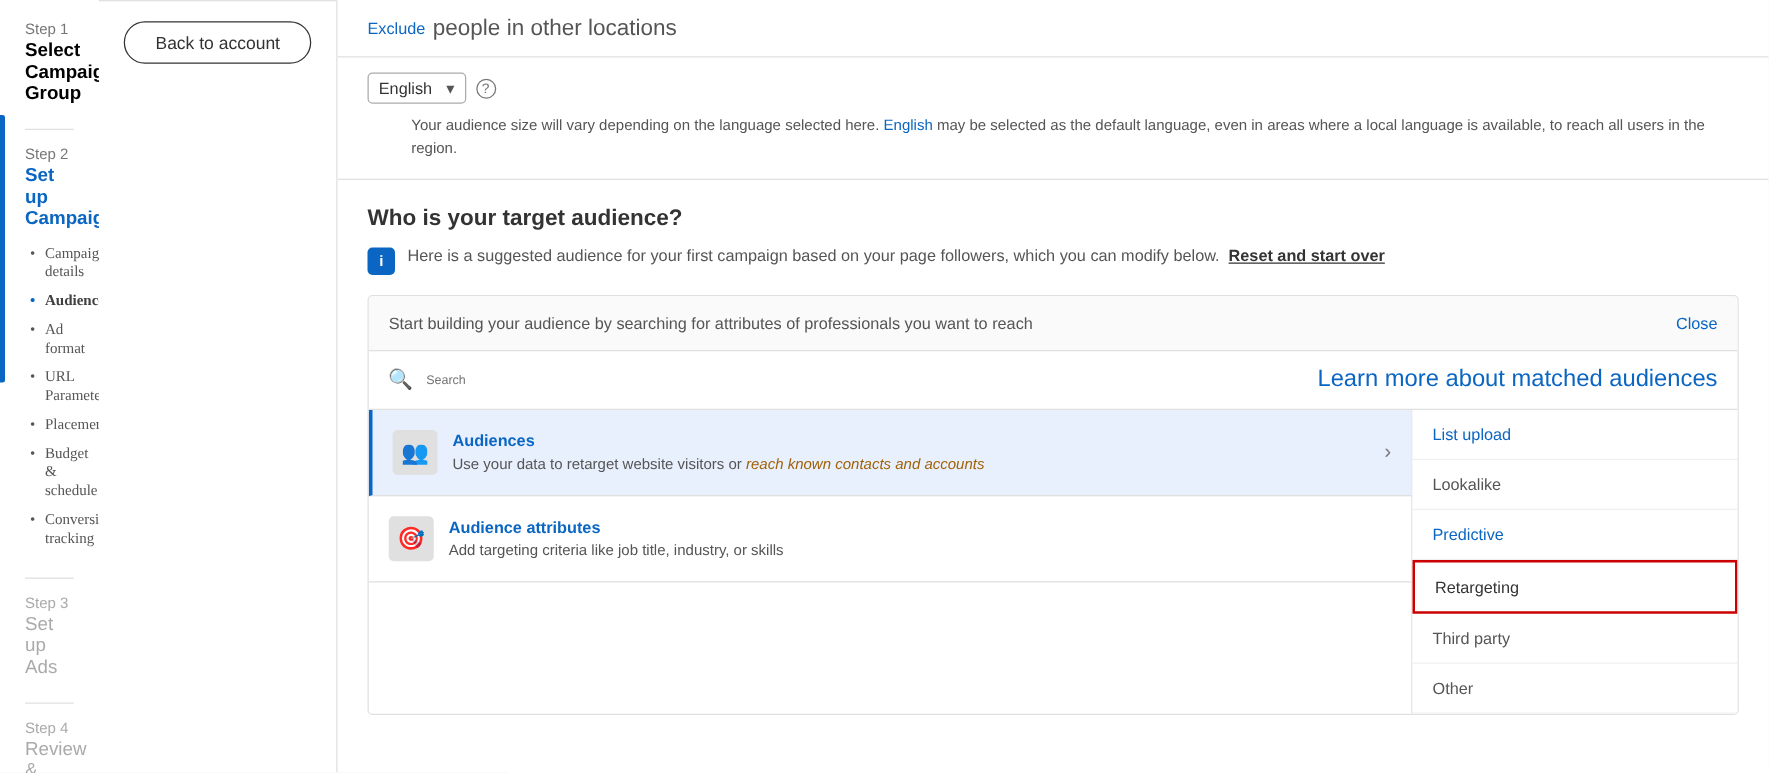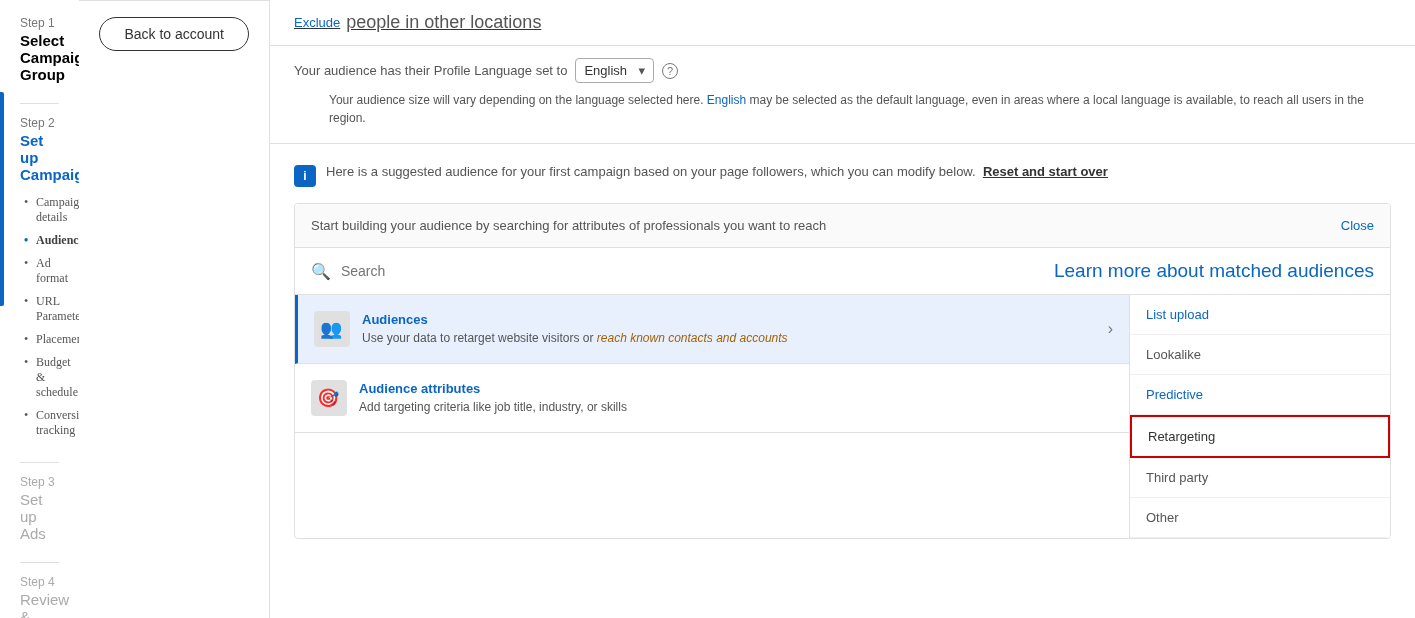--- a/index.html
+++ b/index.html
@@ -49,21 +49,20 @@
       padding: 0;
       height: 618px;
     }
 
     .top-bar {
       padding: 12px 24px;
       border-bottom: 1px solid #e0e0e0;
       display: flex;
       align-items: center;
       gap: 6px;
-      text-decoration: underline;
     }
     .exclude-link { color: #0a66c2; font-size: 13px; cursor: pointer; text-decoration: none; }
     .location-text { color: #555; font-size: 18px; }
 
     .language-section {
       padding: 12px 24px 16px;
       border-bottom: 1px solid #e0e0e0;
     }
     .language-row {
       display: flex;
@@ -155,21 +154,21 @@
       padding: 12px 16px;
       display: flex;
       align-items: center;
       gap: 10px;
       border-bottom: 1px solid #e0e0e0;
     }
     .search-icon-svg { color: #777; font-size: 16px; }
     .search-input {
       border: none;
       outline: none;
-      font-size: 14px;
+      font-size: 10px;
       color: #333;
       flex: 1;
       background: transparent;
     }
     .learn-more-link { color: #0a66c2; font-size: 19px; cursor: pointer; white-space: nowrap; }
 
     .audience-grid {
       display: flex;
       min-height: 240px;
     }
@@ -281,39 +280,39 @@
 
 <div class="main-content">
 
   <div class="top-bar">
     <a class="exclude-link">Exclude</a>
     <span class="location-text">people in other locations</span>
   </div>
 
   <div class="language-section">
     <div class="language-row">
-      <span>Your audience has their Profile Language set to</span>
       <div class="language-select-wrapper">
         <select>
           <option>English</option>
           <option>French</option>
           <option>Spanish</option>
           <option>German</option>
           <option>Chinese</option>
         </select>
         <span>▾</span>
       </div>
       <div class="help-icon">?</div>
     </div>
     <div class="language-note">
       Your audience size will vary depending on the language selected here. <span class="highlight">English</span> may be selected as the default language, even in areas where a local language is available, to reach all users in the region.
     </div>
   </div>
 
   <div class="target-section">
+    <div class="target-title">Who is your target audience?</div>
     <div class="suggested-box">
       <div class="info-icon-box">i</div>
       <span>
         <span>Here is a suggested audience for your first campaign based on your page followers, which you can modify below.</span>
         &nbsp;<span class="reset-link">Reset and start over</span>
       </span>
     </div>
 
     <div class="audience-builder">
       <div class="audience-builder-header">

